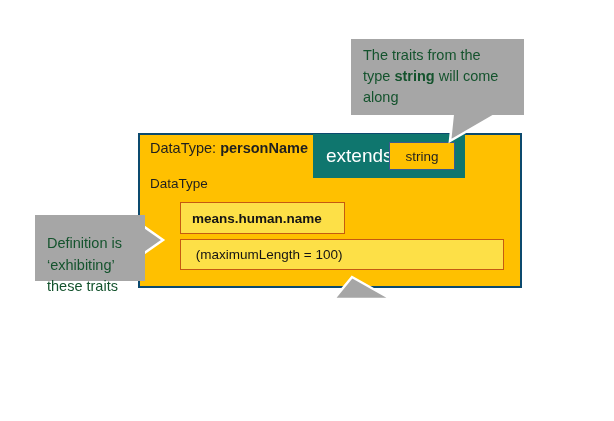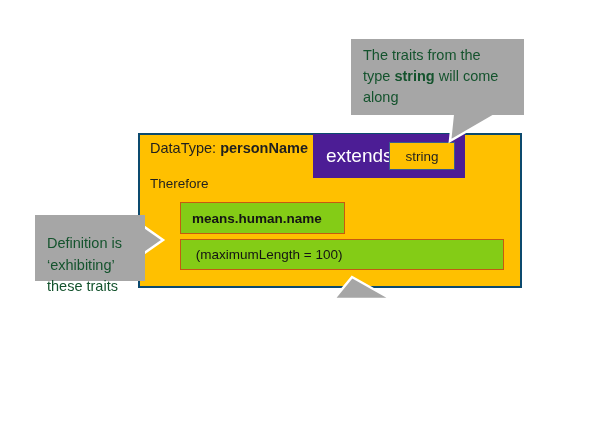--- a/index.html
+++ b/index.html
@@ -12,32 +12,32 @@
   .main-box {
     position:absolute; left:138px; top:133px; width:380px; height:151px;
     background:#FFC000; border:2px solid #0c4a6e; z-index:1;
   }
   .dt-label { position:absolute; left:10px; top:5px; font-size:14.5px; }
   .dt-label b { font-weight:bold; }
   .exhibits-label { position:absolute; left:10px; top:41px; font-size:13.5px; }
 
   .extends-box {
     position:absolute; left:173px; top:-1px; width:152px; height:44px;
-    background:#4c1d95; color:#ffffff; font-size:19px;
+    background:#0f766e; color:#ffffff; font-size:19px;
     display:flex; align-items:center; padding-left:13px; box-sizing:border-box;
   }
   .string-box {
     position:absolute; left:76px; top:8px; width:66px; height:28px;
     background:#FFC000; border:1.5px solid #3A5A8F; color:#1f1f1f;
     font-size:13.5px; display:flex; align-items:center; justify-content:center;
     box-sizing:border-box;
   }
 
   .trait {
-    position:absolute; box-sizing:border-box; background:#84cc16;
+    position:absolute; box-sizing:border-box; background:#fde047;
     border:1.5px solid #C55A11; font-size:13.5px; color:#141414;
     display:flex; align-items:center; padding:0 11px; white-space:pre;
   }
   .trait b { font-weight:bold; }
   .trait-1 { left:40px; top:67px;  width:165px; height:32px; }
   .trait-2 { left:40px; top:104px; width:324px; height:31px; }
 
   
   .tails { position:absolute; left:0; top:0; z-index:2; pointer-events:none; }
   .tails polygon { fill:#A6A6A6; stroke:#ffffff; stroke-width:2.5; }
@@ -61,21 +61,21 @@
   <div class="main-box">
     <div class="dt-label"><span>DataType: </span><b>personName</b></div>
 
     <div class="extends-box">
       <span>extends</span>
       <div class="string-box">
         <span>string</span>
       </div>
     </div>
 
-    <div class="exhibits-label">Therefore</div>
+    <div class="exhibits-label">DataType</div>
 
     <div class="trait trait-1"><b>means.human.name</b><span></span></div>
 
     <div class="trait trait-2"><span> (maximumLength = 100)</span></div>
   </div>
 
   <svg class="tails" width="614" height="421" viewBox="0 0 614 421">
     <polygon points="453,112 500,112 450,141"></polygon>
     <polygon points="143,226 143,254 163,240"></polygon>
     <polygon points="334,299 391,299 352,277"></polygon>

